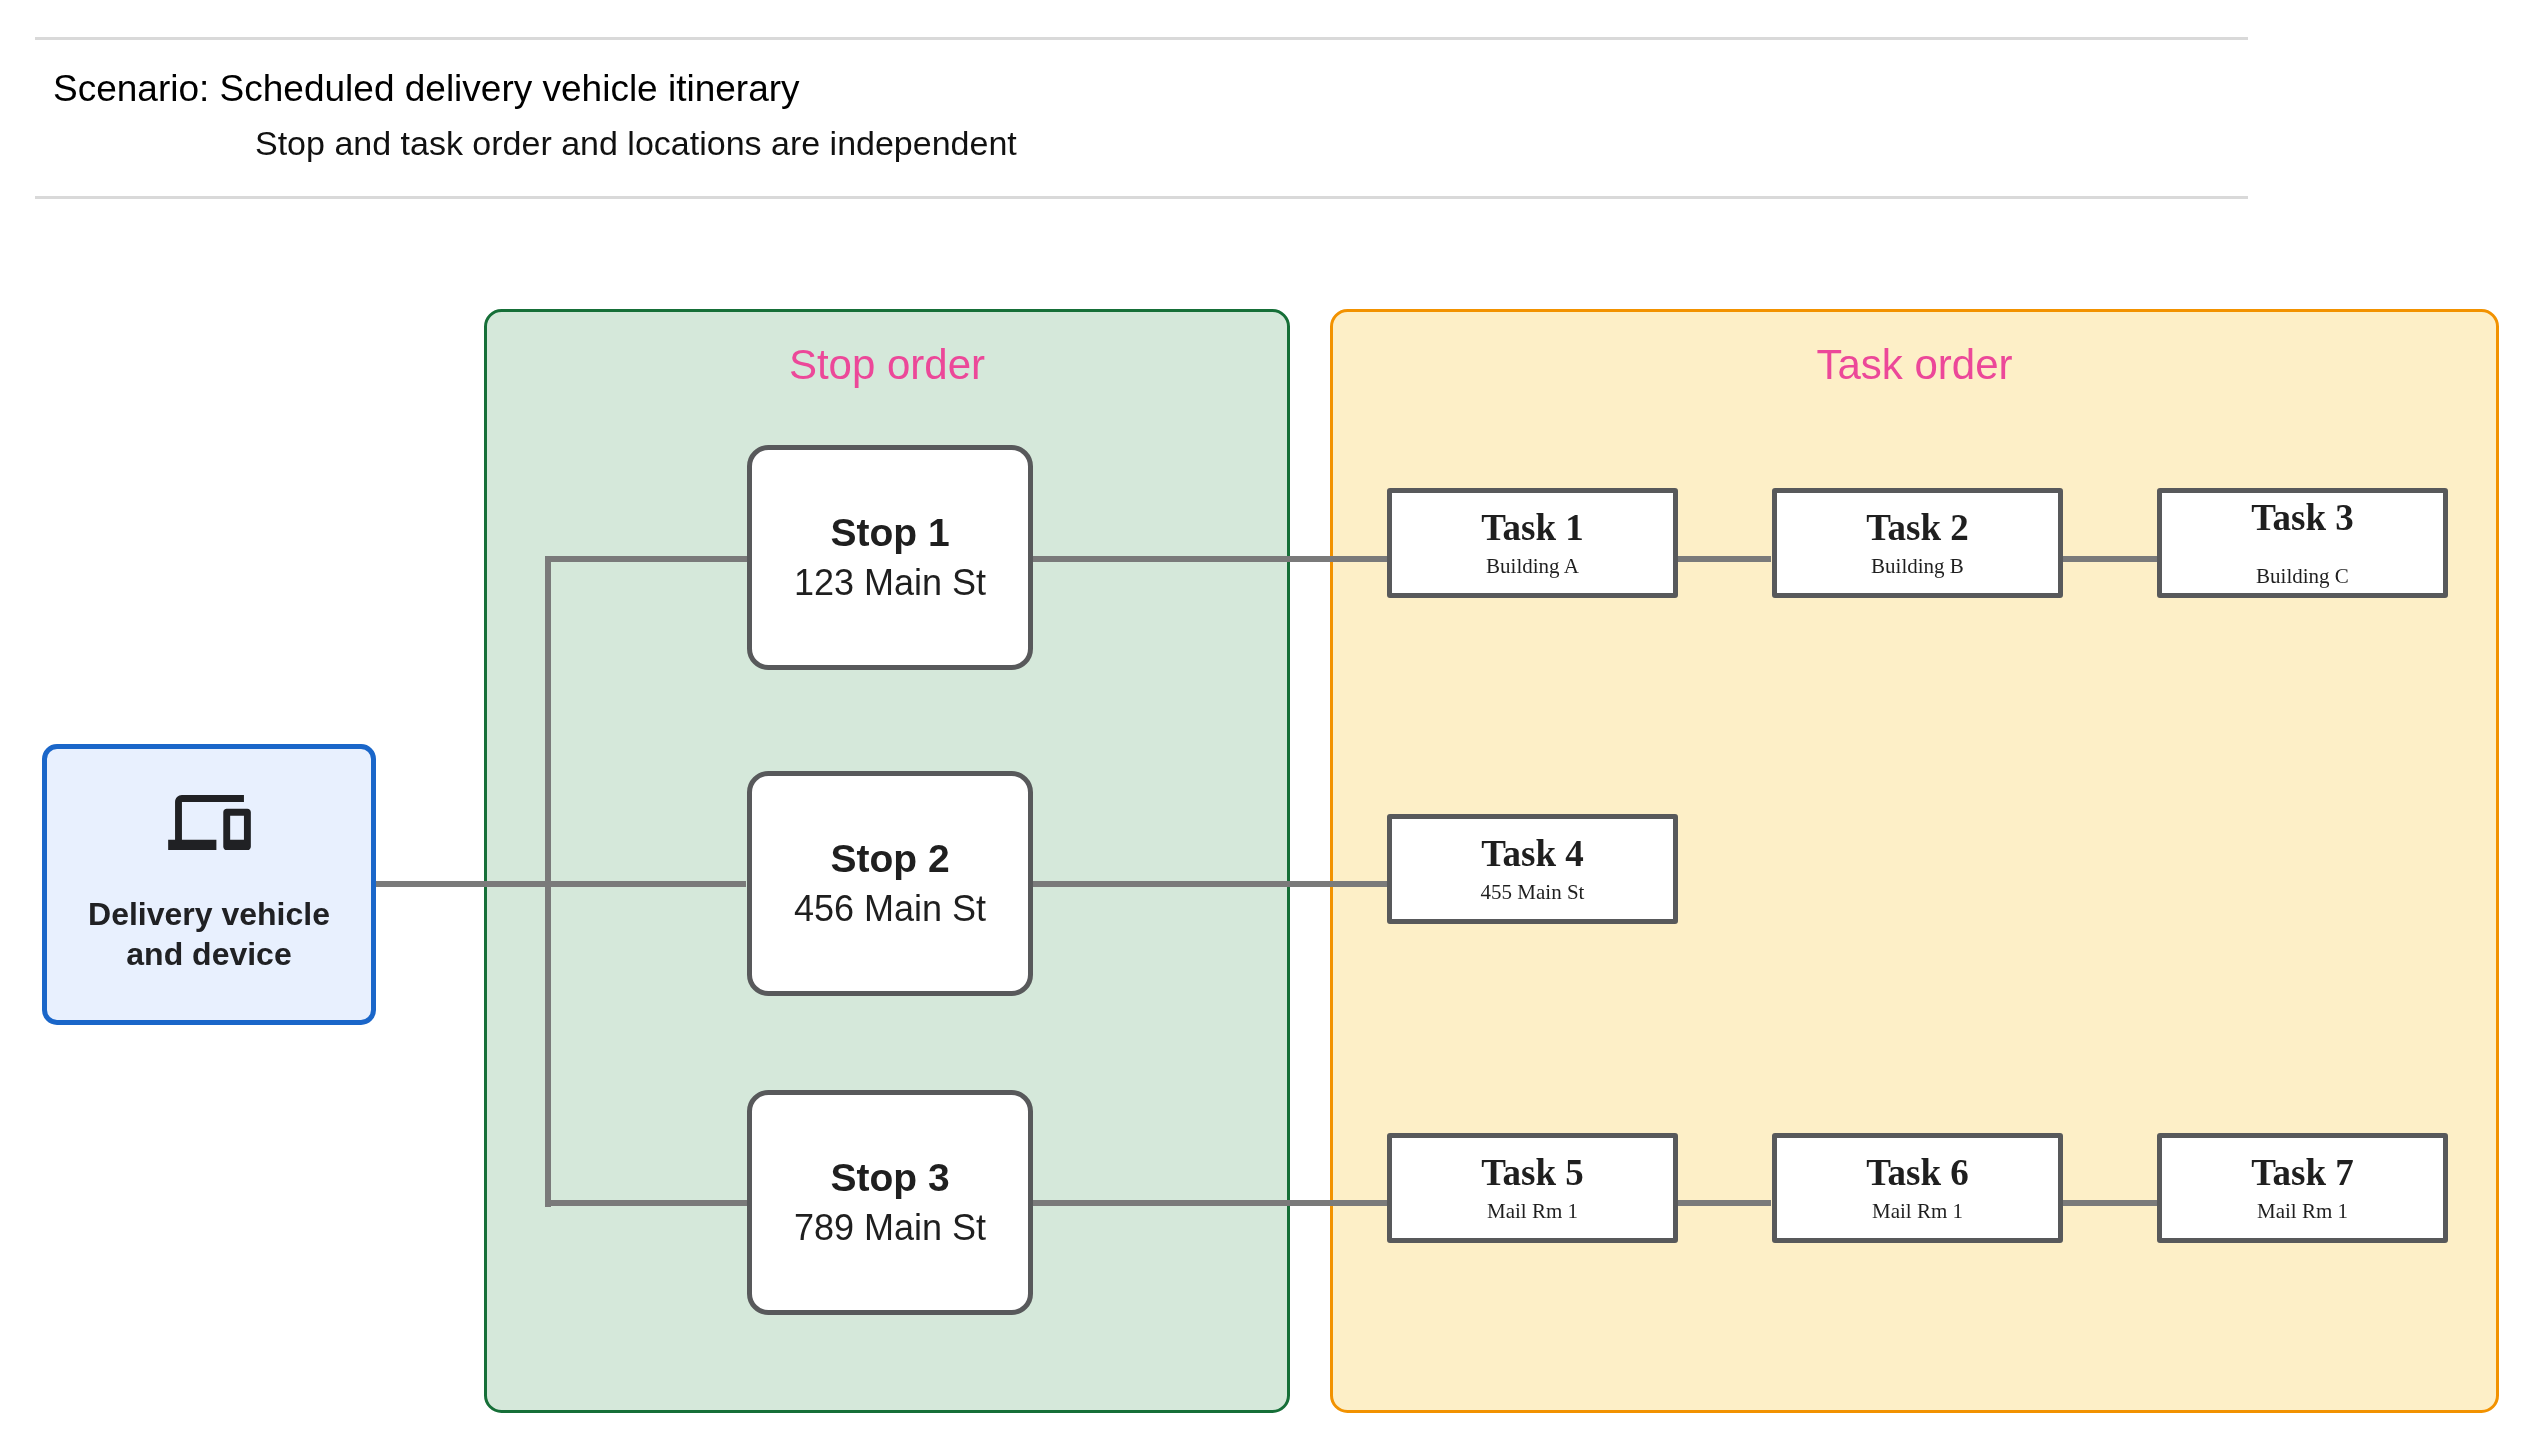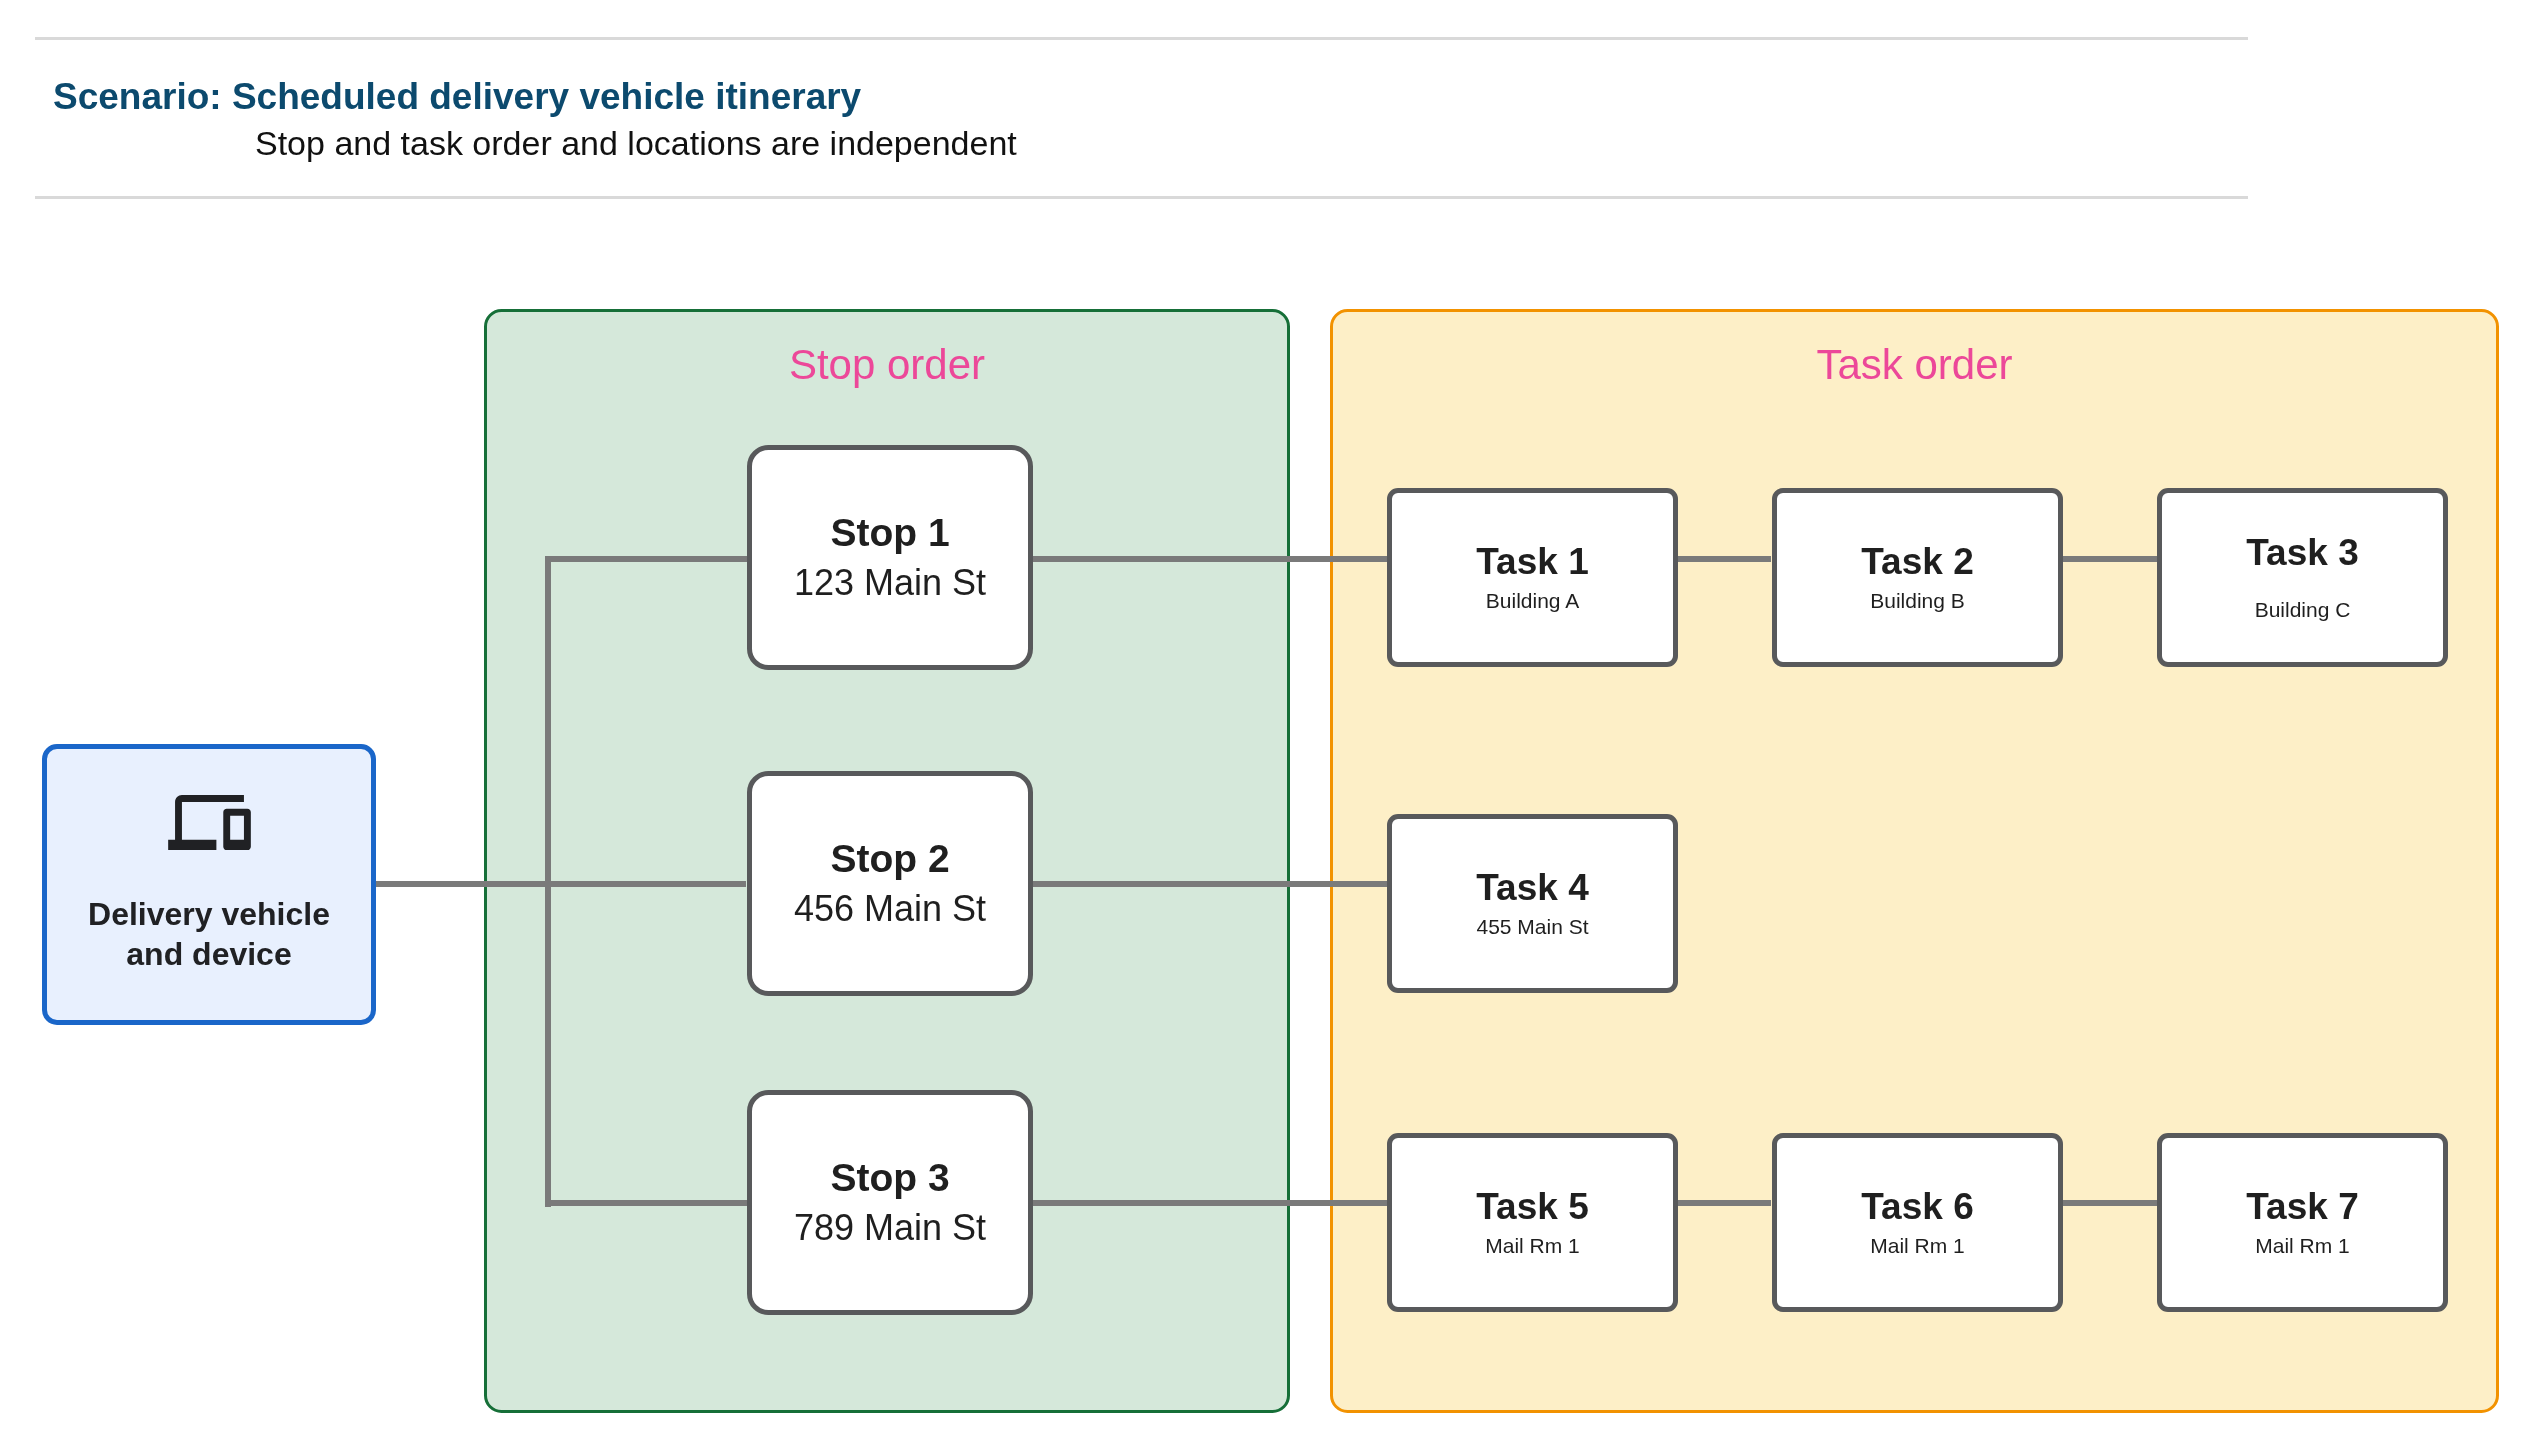--- a/index.html
+++ b/index.html
@@ -12,24 +12,24 @@
     overflow: hidden;
   }
   .rule {
     position: absolute;
     height: 2.9px;
     background: #d9d9d9;
   }
   .page-title {
     position: absolute;
     left: 53px;
-    top: 76px;
+    top: 68px;
     font-size: 37px;
-    font-weight: 700;
-    color: #0c4a6e;
+    font-weight: 400;
+    color: #000000;
     white-space: nowrap;
   }
   .page-subtitle {
     position: absolute;
     left: 255px;
     top: 124px;
     font-size: 34px;
     font-weight: 400;
     color: #111111;
     white-space: nowrap;
@@ -87,22 +87,23 @@
     z-index: 3;
   }
   .stop-node {
     left: 747px;
     width: 286px;
     height: 225px;
     border-radius: 21.3px;
   }
   .task-node {
     width: 291px;
-    height: 179px;
-    border-radius: 11px;
+    height: 110px;
+    border-radius: 3px;
+    font-family: Liberation Serif, serif;
   }
   .stop-node .node-title { font-size: 39px; font-weight: 700; line-height: 1.2; }
   .stop-node .node-subtitle { font-size: 36px; font-weight: 400; line-height: 1.25; margin-top: 3.9px; }
   .task-node .node-title { font-size: 37px; font-weight: 700; line-height: 1.15; }
   .task-node .node-subtitle { font-size: 21px; font-weight: 400; line-height: 1.25; margin-top: 3.9px; }
 
   .vehicle-node {
     position: absolute;
     left: 42px;
     top: 744px;

